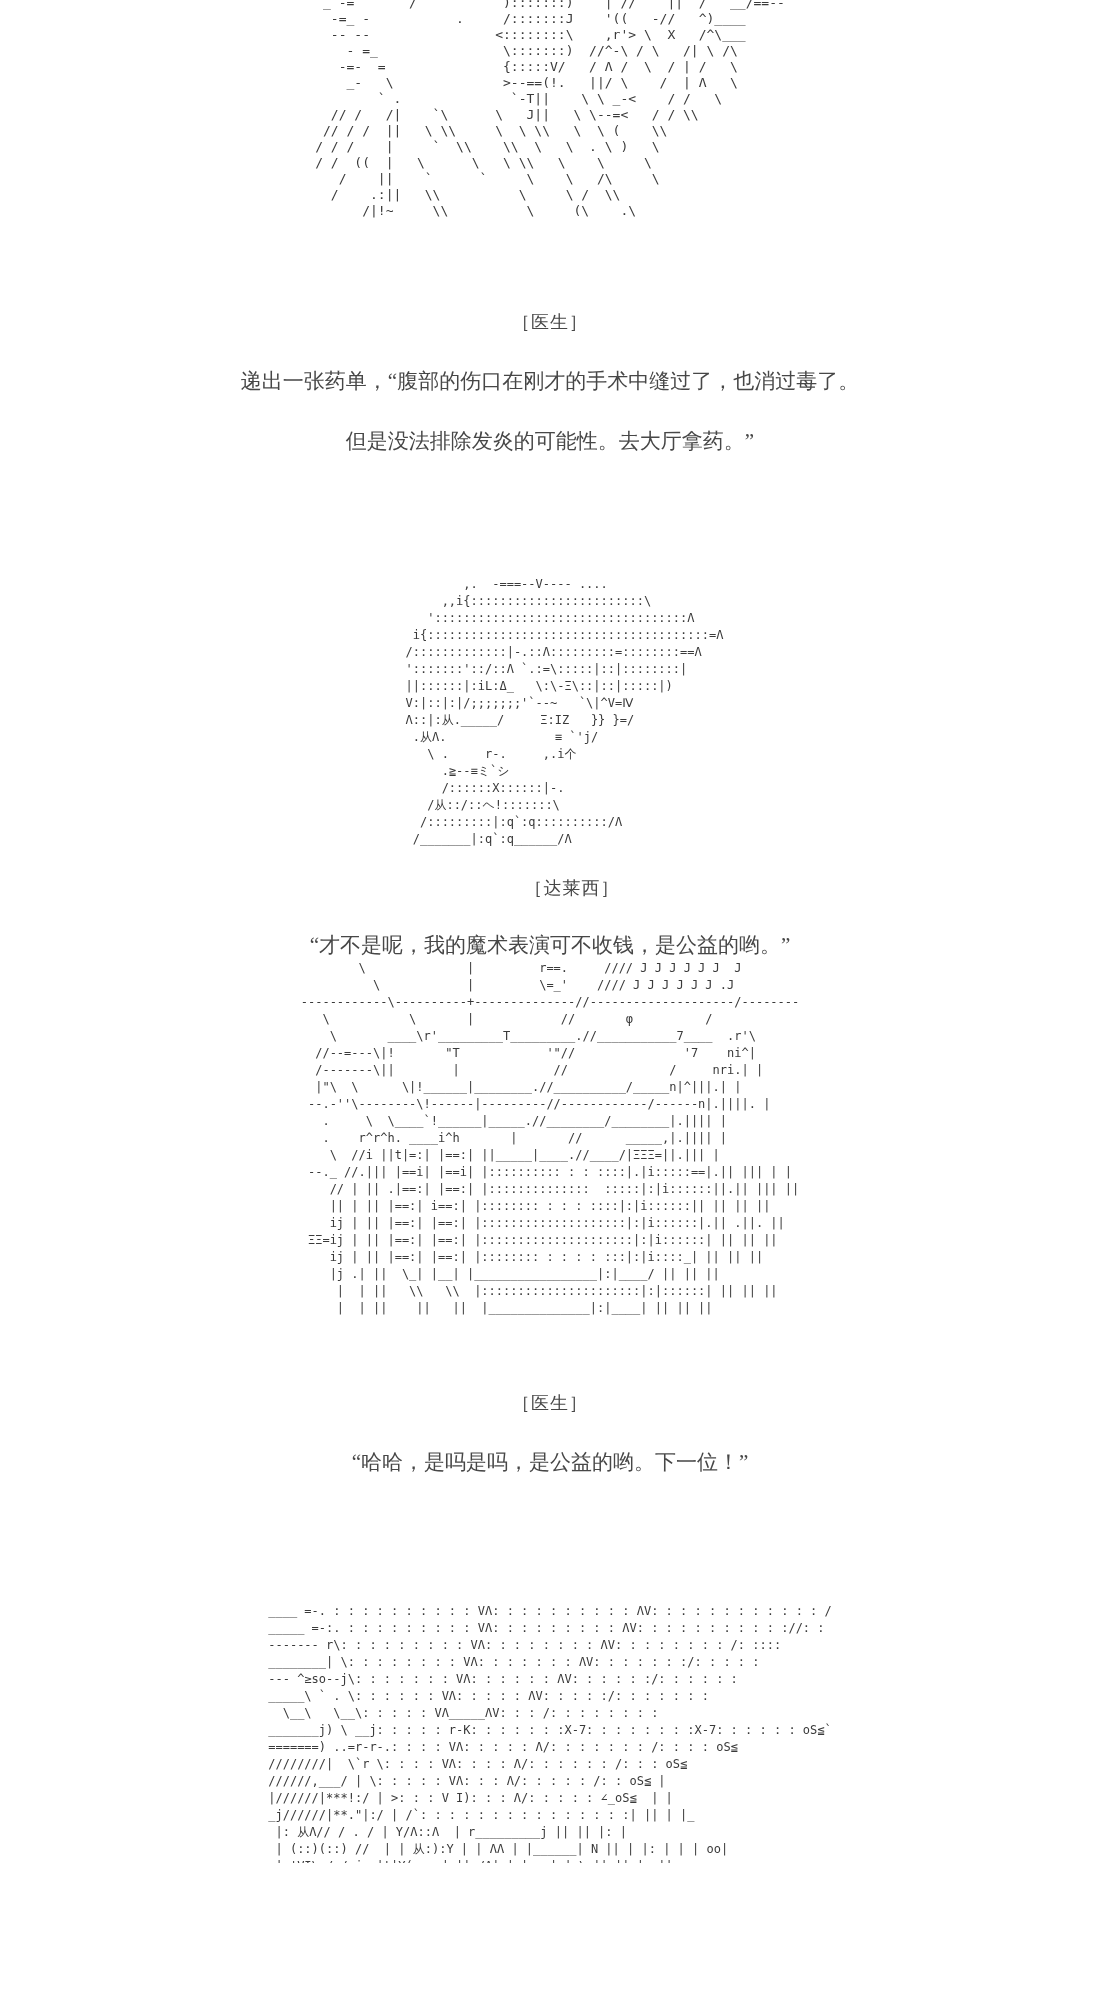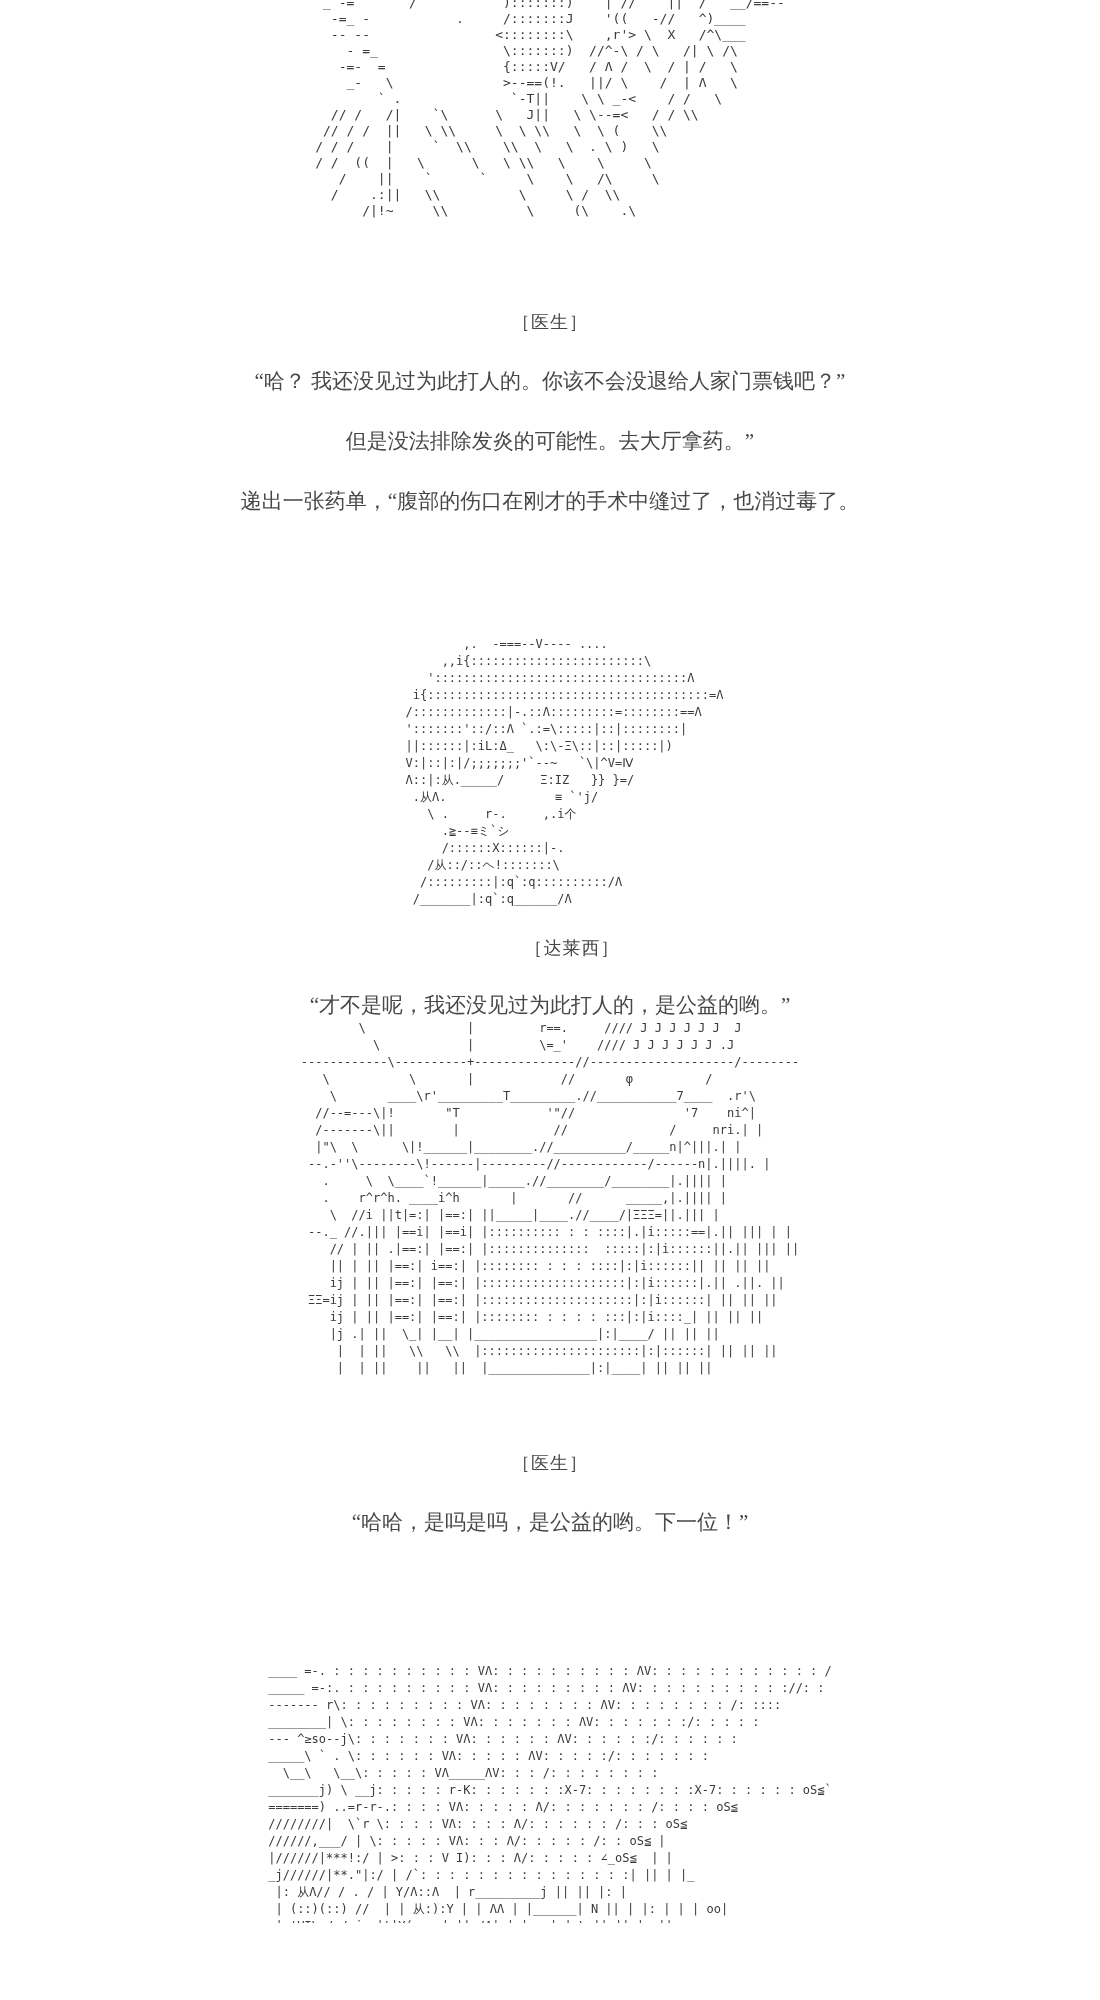--- a/index.html
+++ b/index.html
@@ -46,23 +46,22 @@
   // /   /|    `\      \   J||   \ \--=&lt;   / / \\
  // / /  ||   \ \\     \  \ \\   \  \ (    \\
 / / /    |     `  \\    \\  \   \  . \ )   \
 / /  ((  |   \      \   \ \\   \    \     \
    /    ||    `      `     \    \   /\     \
   /    .:||   \\          \     \ /  \\
       /|!~     \\          \     (\    .\</pre>
   </div>
 
   <div class="speaker sp-doctor-1">［医生］</div>
-  <p class="dialogue">“哈？ 我还没见过为此打人的。你该不会没退给人家门票钱吧？”</p>
+  <p class="dialogue">递出一张药单，“腹部的伤口在刚才的手术中缝过了，也消过毒了。</p>
   <p class="dialogue">但是没法排除发炎的可能性。去大厅拿药。”</p>
-  <p class="dialogue">递出一张药单，“腹部的伤口在刚才的手术中缝过了，也消过毒了。</p>
 
   <div class="aa-block aa-portrait">
     <pre class="aa">            ,.  -===--V---- ....
          ,,i{::::::::::::::::::::::::\
        ':::::::::::::::::::::::::::::::::::Λ
      i{:::::::::::::::::::::::::::::::::::::::=Λ
     /:::::::::::::|-.::Λ:::::::::=::::::::==Λ
     ':::::::'::/::Λ `.:=\:::::|::|::::::::|
     ||::::::|:iL:Δ_   \:\-Ξ\::|::|:::::|)
     V:|::|:|/;;;;;;;'`--~   `\|^V=Ⅳ
@@ -70,21 +69,21 @@
      .从Λ.               ≡ `'j/
        \ .     r-.     ,.i个
          .≧--≡ミ`シ
          /::::::X::::::|-.
        /从::/::ヘ!:::::::\
       /:::::::::|:q`:q::::::::::/Λ
      /_______|:q`:q______/Λ</pre>
   </div>
 
   <div class="speaker sp-dalaixi">［达莱西］</div>
-  <p class="dialogue dlg-dalaixi">“才不是呢，我还没见过为此打人的，是公益的哟。”</p>
+  <p class="dialogue dlg-dalaixi">“才不是呢，我的魔术表演可不收钱，是公益的哟。”</p>
 
   <div class="aa-block aa-hall">
     <pre class="aa">        \              |         r==.     //// J J J J J J  J
           \            |         \=_'    //// J J J J J J .J
 ------------\----------+--------------//--------------------/--------
    \           \       |            //       φ          /
     \       ____\r'_________T_________.//___________7____  .r'\
   //--=---\|!       "T            '"//               '7    ni^|
   /-------\||        |             //              /     nri.| |
   |"\  \      \|!______|________.//__________/_____n|^|||.| |

